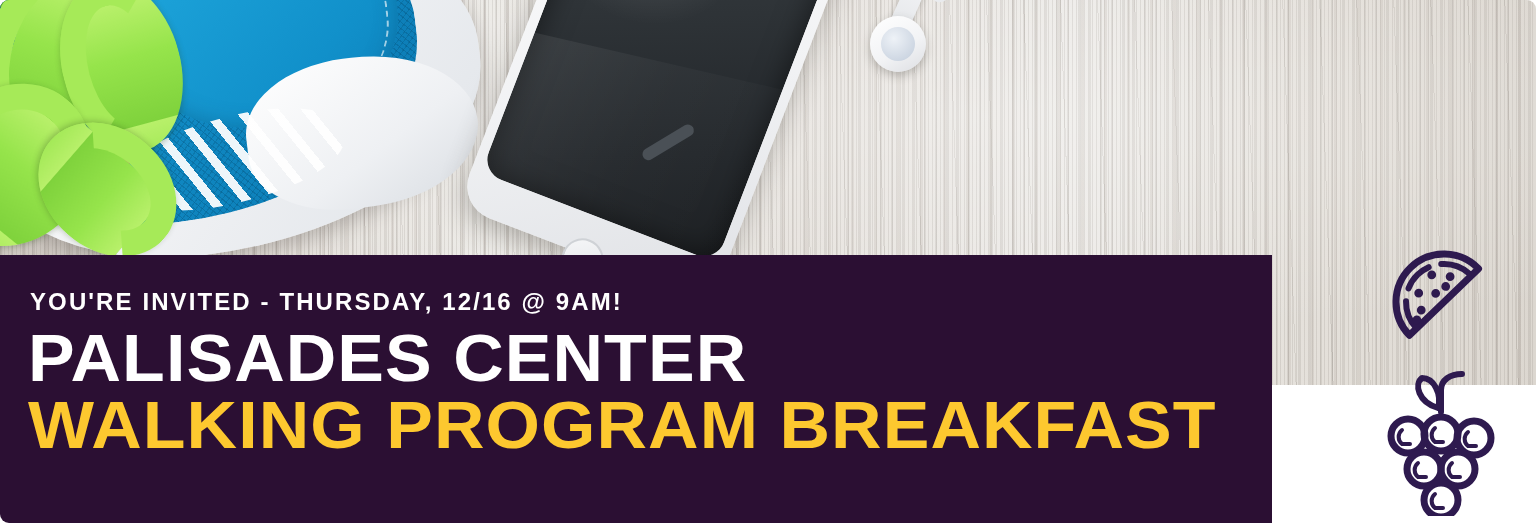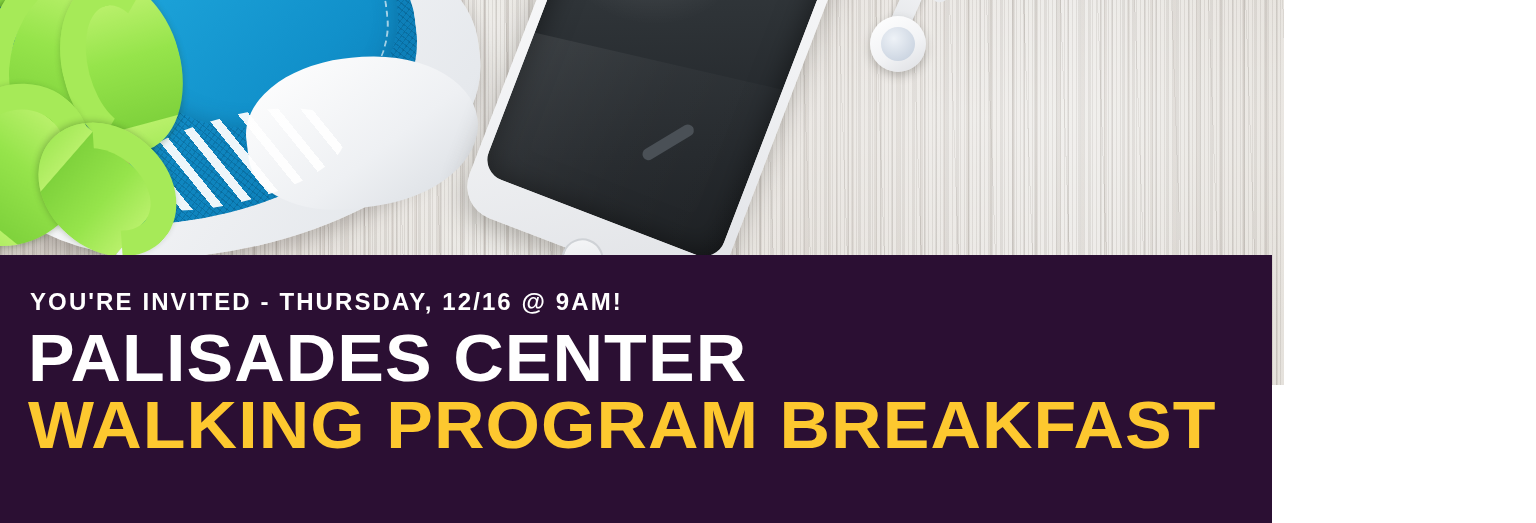--- a/index.html
+++ b/index.html
@@ -7,23 +7,24 @@
 
   html, body {
     width:1536px; height:523px;
     background:#ffffff;
     font-family:"Liberation Sans", sans-serif;
     overflow:hidden;
   }
 
   #banner {
     position:relative;
-    width:1284px; height:523px;
+    width:1536px; height:523px;
     overflow:hidden;
     background:#ffffff;
+    border-radius:9px;
   }
 
   
   .photo-bg {
     position:absolute; left:0; top:0; width:1536px; height:390px;
     background:
       repeating-linear-gradient(90deg,
         rgba(150,143,136,.22) 0px, rgba(150,143,136,.22) 1px,
         rgba(255,255,255,0) 1px, rgba(255,255,255,0) 4px),
       repeating-linear-gradient(90deg,

